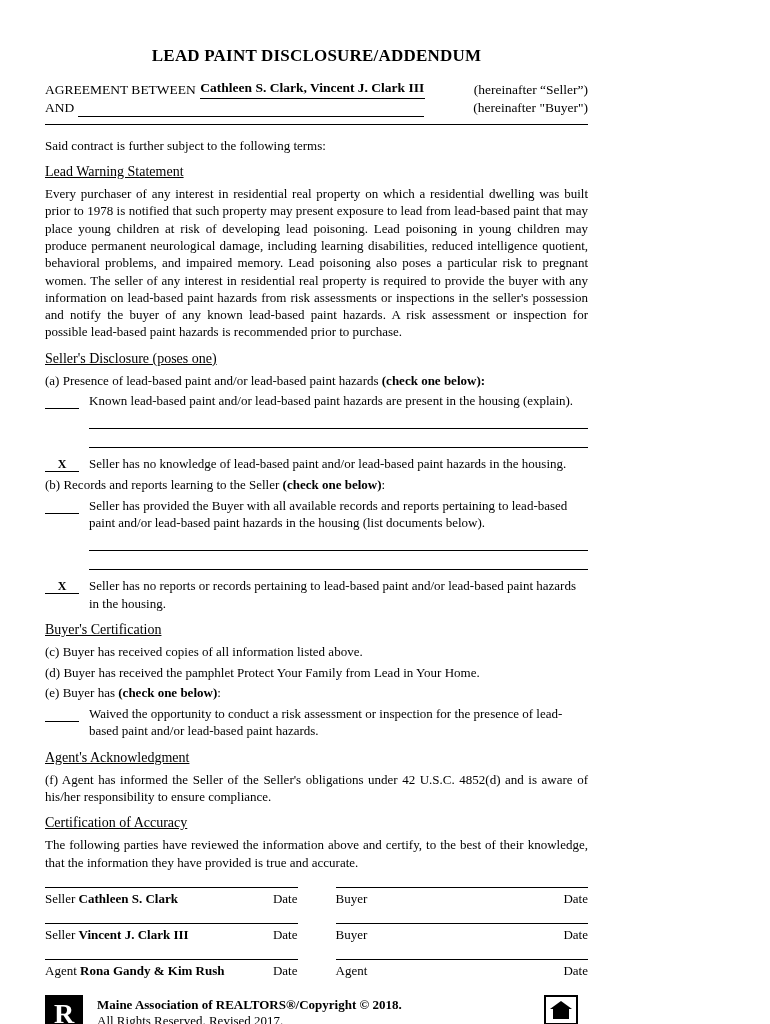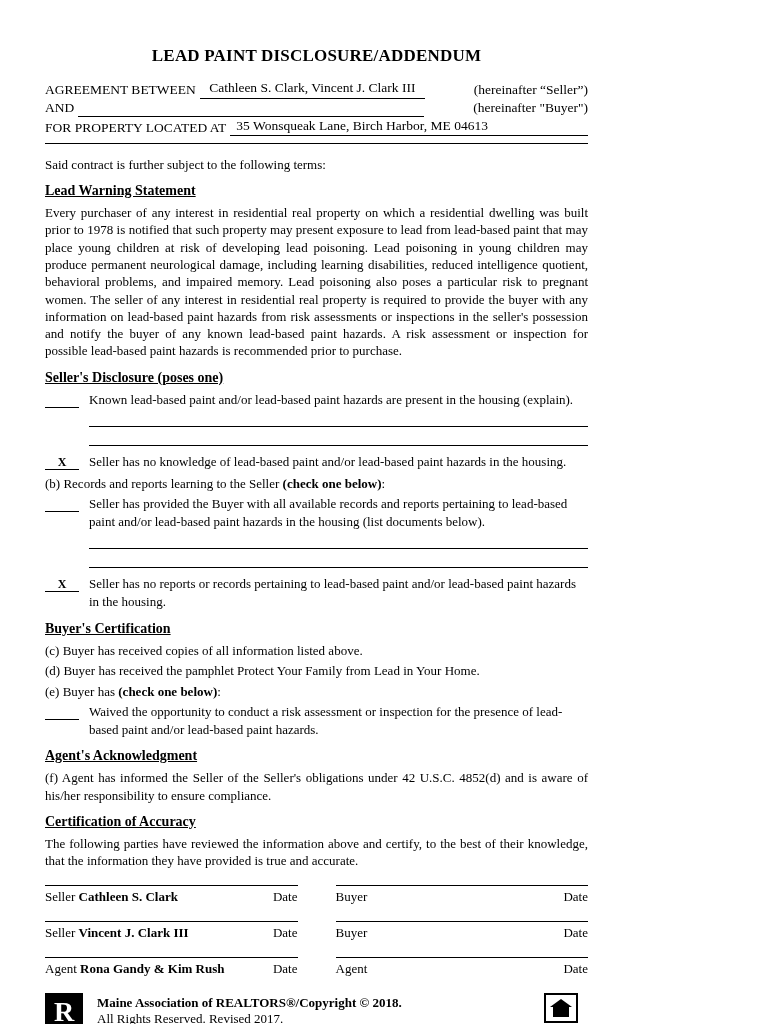--- a/index.html
+++ b/index.html
@@ -35,21 +35,21 @@
     align-items: flex-end;
     font-size: 13.5px;
     line-height: 1.25;
     margin-bottom: 1px;
   }
   .agreement-label { white-space: nowrap; padding-right: 4px; }
   .fill-line {
     flex: 1 1 auto;
     border-bottom: 1px solid #000;
     text-align: center;
-    font-weight: normal;
+    font-weight: bold;
     font-size: 13.5px;
     padding-bottom: 1px;
     min-height: 17px;
   }
   .fill-line.left { text-align: left; padding-left: 6px; }
   .agreement-suffix { white-space: nowrap; padding-left: 5px; font-size: 13.5px; margin-left: 44px;}
   .property-row {
     display: flex;
     align-items: flex-end;
     font-size: 13.5px;
@@ -63,21 +63,21 @@
   }
 
   .para {
     font-size: 13px;
     line-height: 1.33;
     text-align: justify;
     margin: 0 0 10px 0;
   }
   .section-head {
     font-size: 14px;
-    font-weight: bold;
+    font-weight: normal;
     text-decoration: underline;
     margin: 10px 0 5px 0;
   }
   .item-line {
     font-size: 13px;
     line-height: 1.35;
     margin: 0 0 3px 0;
   }
   .indent-row {
     display: flex;
@@ -199,34 +199,35 @@
     <div class="agreement-row">
       <span class="agreement-label">AGREEMENT BETWEEN</span>
       <span class="fill-line">Cathleen S. Clark, Vincent J. Clark III</span>
       <span class="agreement-suffix">(hereinafter  “Seller”)</span>
     </div>
     <div class="agreement-row">
       <span class="agreement-label">AND</span>
       <span class="fill-line"></span>
       <span class="agreement-suffix">(hereinafter  "Buyer")</span>
     </div>
-    <div class="property-row">
-      <span class="agreement-label">FOR PROPERTY LOCATED AT</span>
-      <span class="fill-line left">35 Wonsqueak Lane, Birch Harbor, ME  04613</span>
-    </div>
     <div class="under-rule"></div>
   </div>
 
   <div class="para">Said contract is further subject to the following terms:</div>
 
   <div class="section-head">Lead Warning Statement</div>
   <div class="para">Every purchaser of any interest in residential real property on which a residential dwelling was built prior to 1978 is notified that such property may present exposure to lead from lead-based paint that may place young children at risk of developing lead poisoning. Lead poisoning in young children may produce permanent neurological damage, including learning disabilities, reduced intelligence quotient, behavioral problems, and impaired memory. Lead poisoning also poses a particular risk to pregnant women. The seller of any interest in residential real property is required to provide the buyer with any information on lead-based paint hazards from risk assessments or inspections in the seller's possession and notify the buyer of any known lead-based paint hazards. A risk assessment or inspection for possible lead-based paint hazards is recommended prior to purchase.</div>
 
   <div class="section-head">Seller's Disclosure (poses one)</div>
 
+  <div class="item-line">
+    <span>(a)</span>
+    <span>Presence of lead-based paint and/or lead-based paint hazards</span>
+    <span class="bold">(check one below):</span>
+  </div>
 
   <div class="indent-row">
     <span class="blank-mark"></span>
     <span class="indent-text">Known lead-based paint and/or lead-based paint hazards are present in the housing (explain).</span>
   </div>
   <div class="write-rule"></div>
   <div class="write-rule"></div>
 
   <div class="indent-row">
     <span class="blank-mark checked">X</span>

